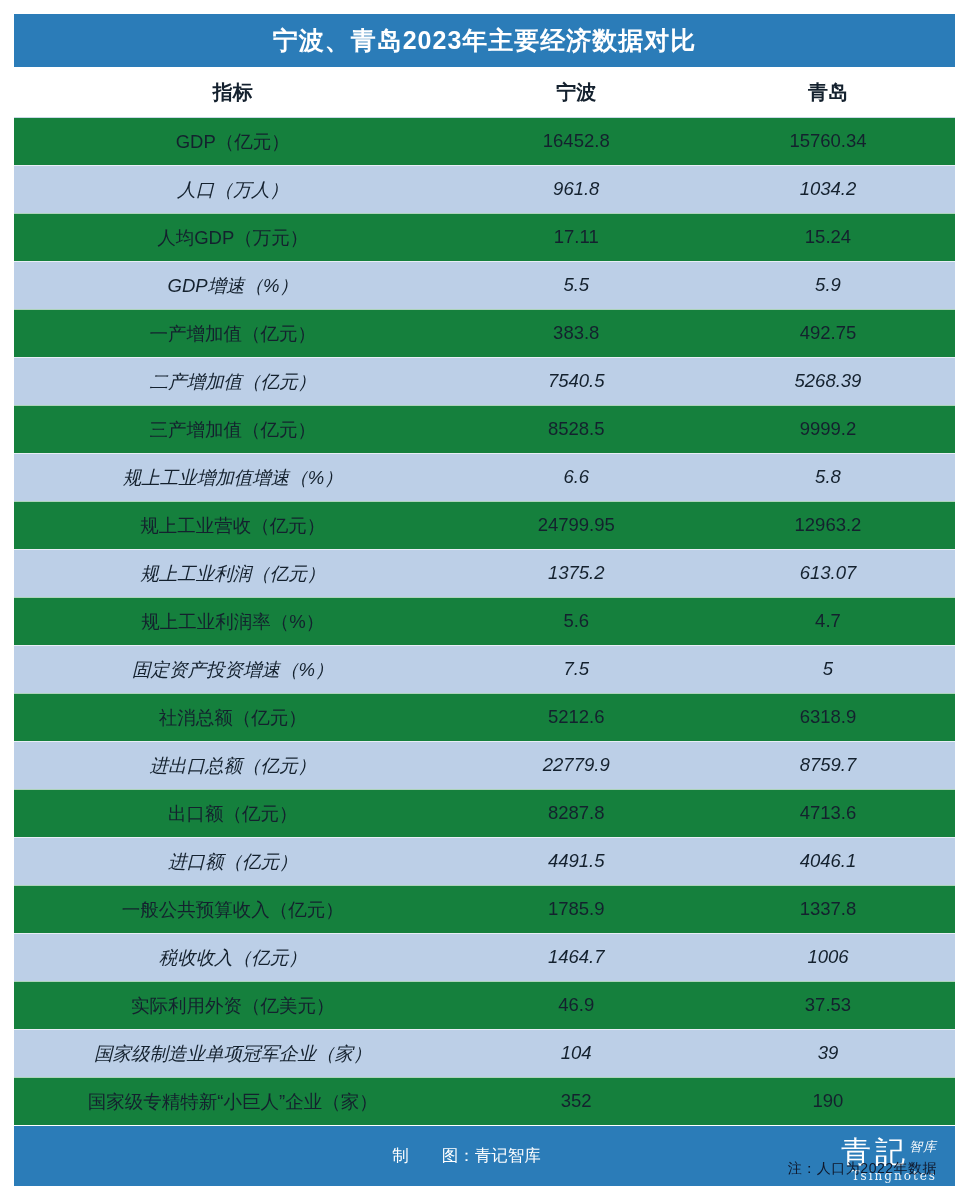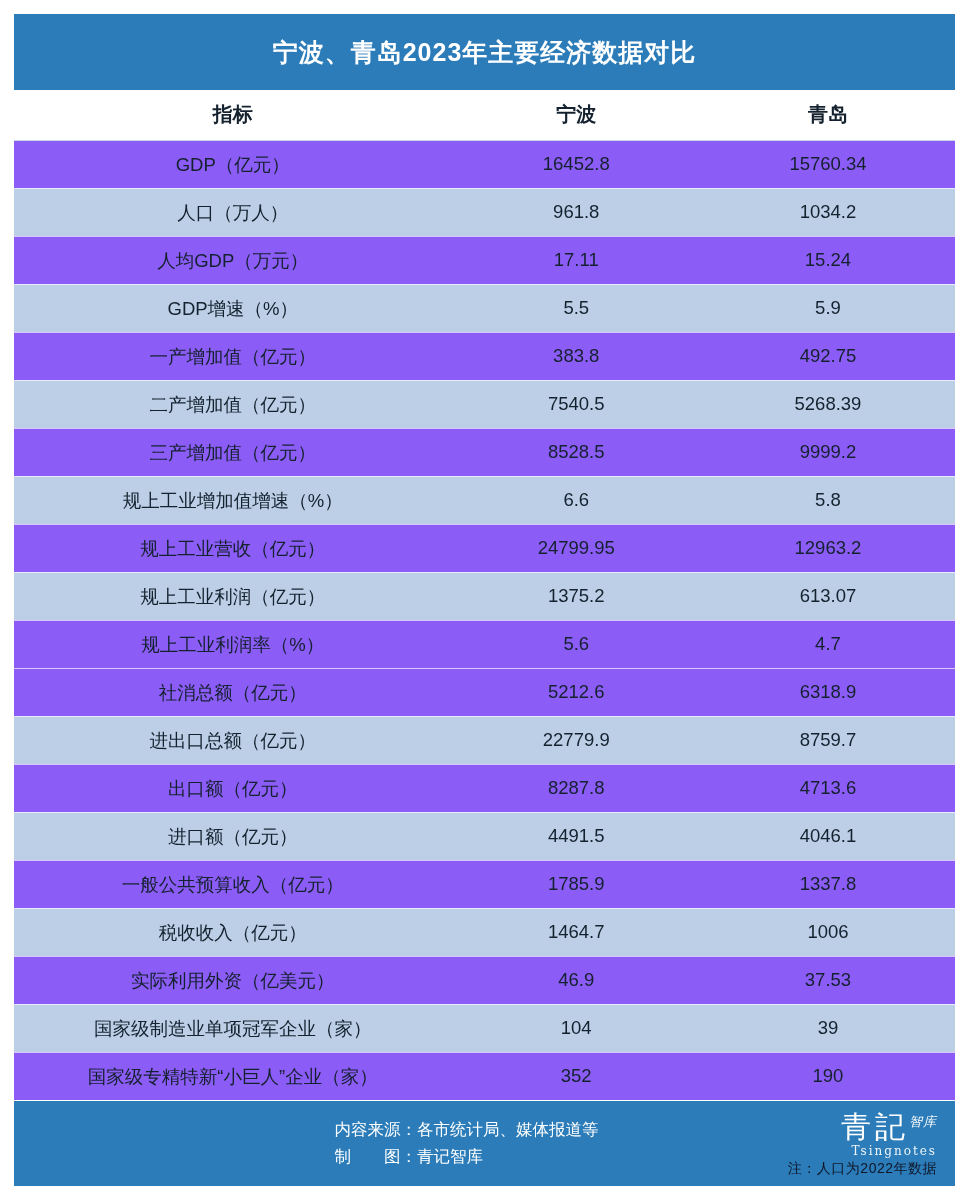--- a/index.html
+++ b/index.html
@@ -103,22 +103,22 @@
   }
 
   tbody td {
     height: 48px;
     text-align: center;
     font-size: 18.5px;
     color: #14212e;
     border-bottom: 1px solid rgba(255,255,255,0.65);
   }
   tbody td.ind { font-weight: normal; }
-  tbody tr.odd  td { background: #8b5cf6; margin-left: 36px; }
-  tbody tr.even td { background: #bccfe7; }
+  tbody tr.odd  td { background: #15803d; margin-left: 36px; }
+  tbody tr.even td { background: #bccfe7; font-style: italic; }
 
   
   .footer {
     background: #2b7cb8;
     color: #ffffff;
     height: 92px;
     position: relative;
     display: flex;
     align-items: center;
     justify-content: center;
@@ -244,20 +244,25 @@
             <tr class="even">
               <td class="ind">规上工业利润（亿元）</td>
               <td>1375.2</td>
               <td>613.07</td>
             </tr>
             <tr class="odd">
               <td class="ind">规上工业利润率（%）</td>
               <td>5.6</td>
               <td>4.7</td>
             </tr>
+            <tr class="even">
+              <td class="ind">固定资产投资增速（%）</td>
+              <td>7.5</td>
+              <td>5</td>
+            </tr>
             <tr class="odd">
               <td class="ind">社消总额（亿元）</td>
               <td>5212.6</td>
               <td>6318.9</td>
             </tr>
             <tr class="even">
               <td class="ind">进出口总额（亿元）</td>
               <td>22779.9</td>
               <td>8759.7</td>
             </tr>
@@ -295,21 +300,20 @@
               <td class="ind">国家级专精特新“小巨人”企业（家）</td>
               <td>352</td>
               <td>190</td>
             </tr>
           </tbody>
       </table>
     </div>
 
     <div class="footer">
       <div class="footer-center">
-        <div class="line1">内容来源：各市统计局、媒体报道等</div>
         <div class="line2">制　　图：青记智库</div>
       </div>
       <div class="footer-logo">
         <div class="logo-cn">
           <span>青記</span><span class="logo-sup">智库</span>
         </div>
         <div class="logo-en">Tsingnotes</div>
       </div>
       <div class="footer-note">注：人口为2022年数据</div>
     </div>

